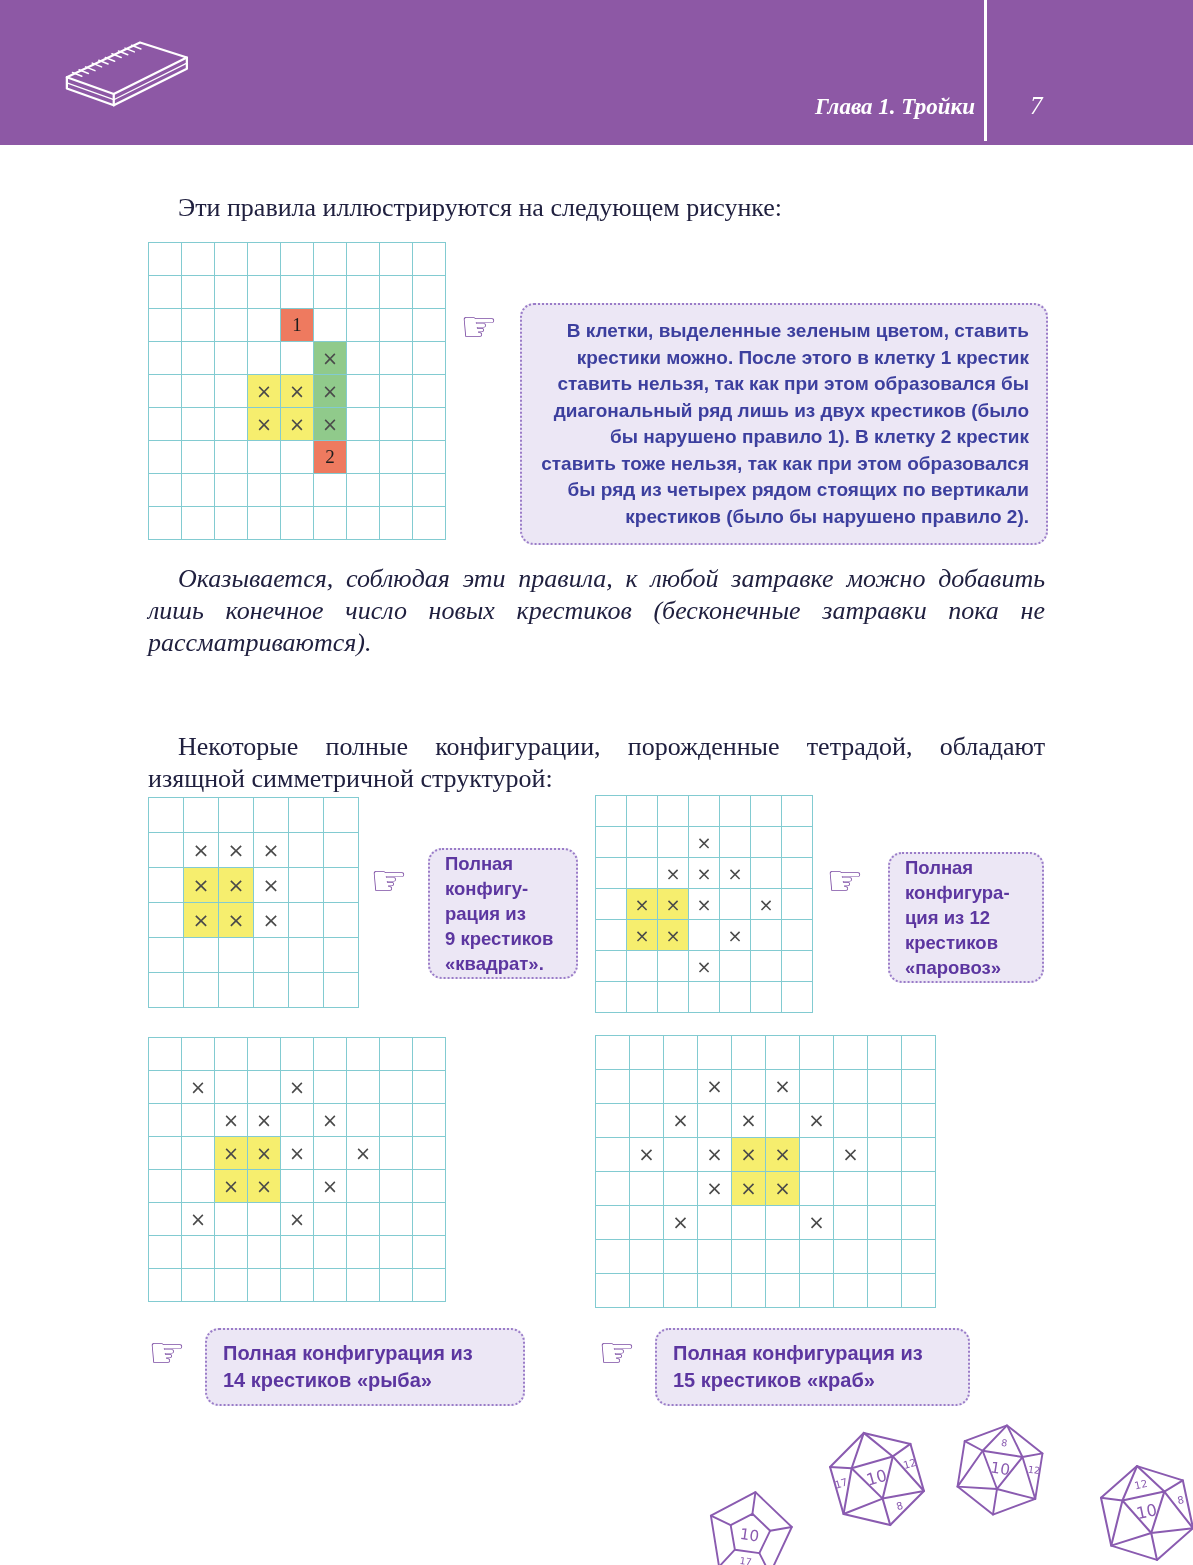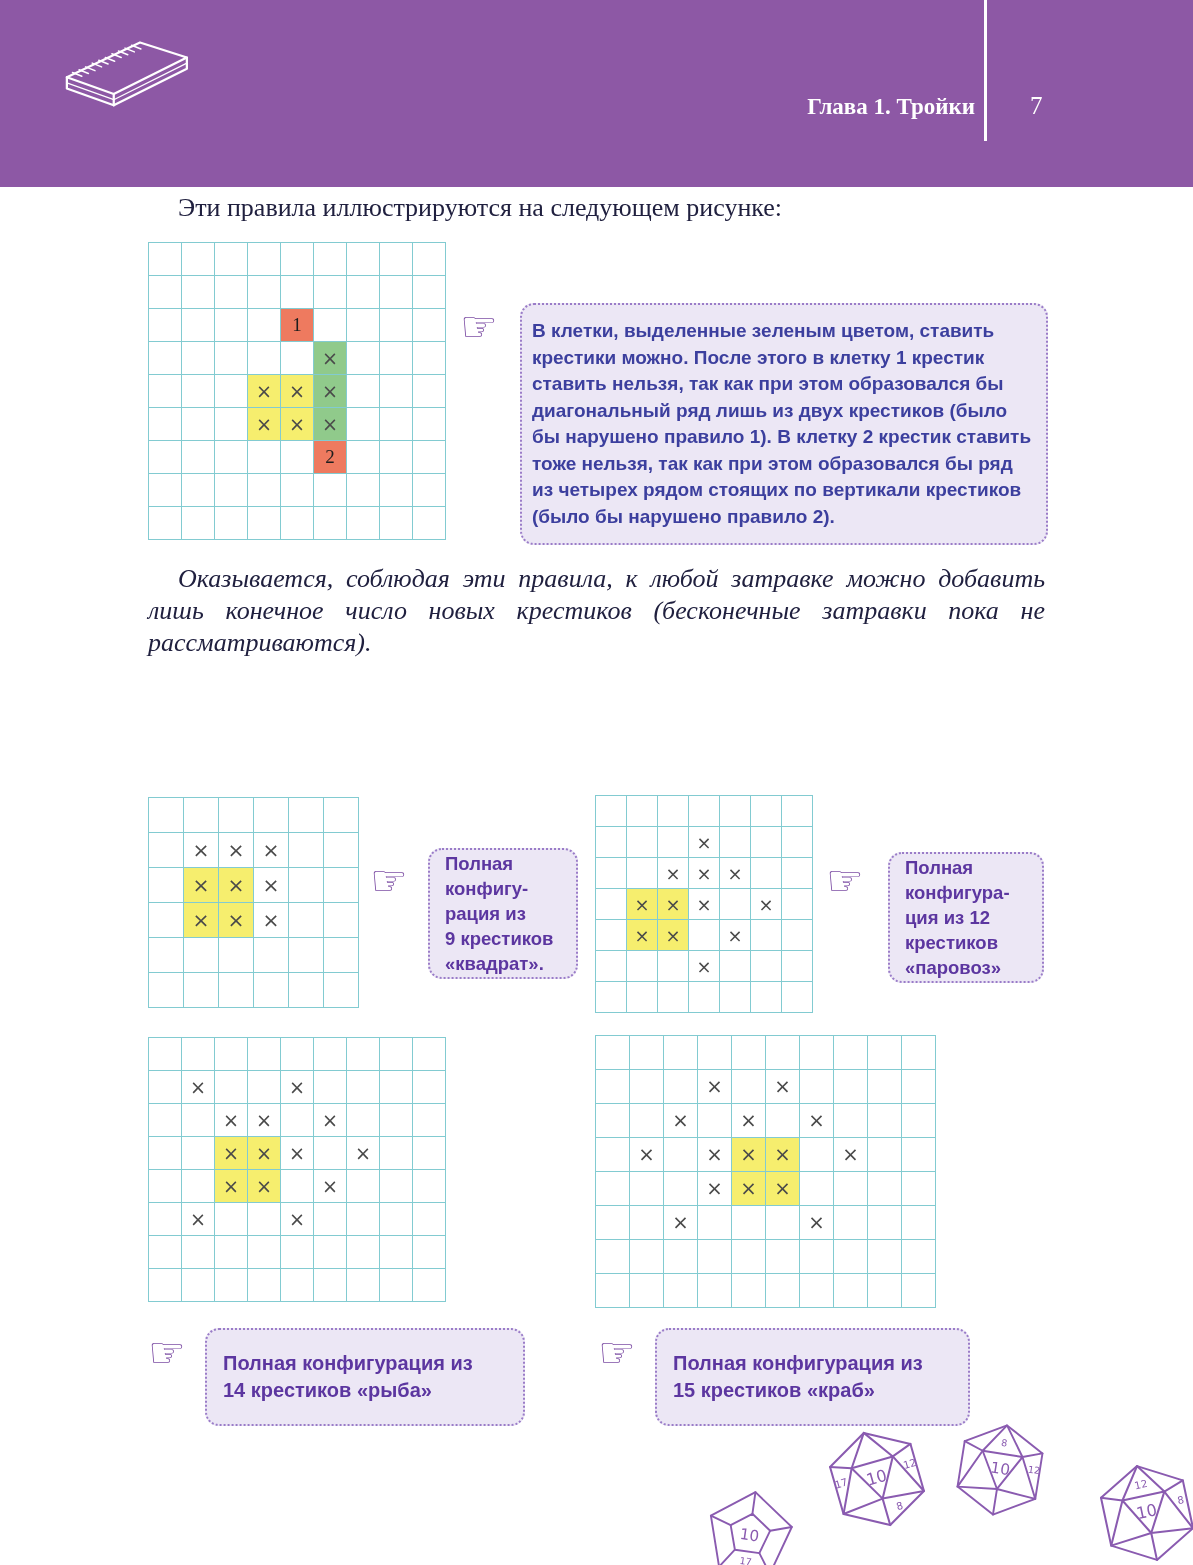--- a/index.html
+++ b/index.html
@@ -8,22 +8,23 @@
     width: 1193px;
     height: 1565px;
     overflow: hidden;
     background: #ffffff;
     font-family: "Liberation Serif", serif;
   }
 
   
   .header {
     position: absolute; left: 0; top: 0;
-    width: 1193px; height: 187px;
+    width: 1193px; height: 145px;
     background: var(--header, #8d58a5);
+    font-style: italic;
   }
   .book-icon { position: absolute; left: 50px; top: 28px; width: 150px; height: 104px; }
   .chapter {
     position: absolute; top: 94px; right: 218px;
     color: #ffffff; font-size: 23px; font-weight: bold;
     font-family: "Liberation Serif", serif; white-space: nowrap;
   }
   .divider { position: absolute; left: 984px; top: 0; width: 3px; height: 141px; background: #ffffff; }
   .pagenum { position: absolute; left: 1030px; top: 92px; color: #ffffff; font-size: 25px; }
 
@@ -80,34 +81,35 @@
   
   .callout {
     position: absolute; box-sizing: border-box;
     background: var(--boxbg, #ece7f5);
     border: 2.5px dotted var(--boxborder, #9a7cc8);
     border-radius: 14px;
     font-family: "Liberation Sans", sans-serif; font-weight: bold;
   }
   .callout.big {
     left: 520px; top: 303px; width: 528px;
-    padding: 13px 10px;
+    padding: 13px 17px;
     font-size: 19px; line-height: 26.5px;
     color: var(--indigo, #3c3f9e);
+    text-align: right;
   }
   .callout.small {
     padding: 1px 15px;
     font-size: 18.5px; line-height: 25px;
     color: var(--violet, #5c36a0);
     white-space: pre-line;
   }
   #boxA { left: 428px; top: 848px; width: 150px; }
   #boxB { left: 888px; top: 852px; width: 156px; }
   .callout.caption {
-    padding: 20px 16px;
+    padding: 10px 16px;
     font-size: 20px; line-height: 27px;
     color: var(--violet, #5c36a0);
     white-space: pre-line;
   }
   #capL { left: 205px; top: 1328px; width: 320px; }
   #capR { left: 655px; top: 1328px; width: 315px; }
 
   
   .die { position: absolute; overflow: visible; }
   .dstroke { fill: none; stroke: var(--dice, #8a5bb0); stroke-width: 2; stroke-linejoin: round; stroke-linecap: round; }
@@ -220,20 +222,21 @@
       <div class="cell"></div>
       <div class="cell"></div>
       <div class="cell"></div>
       <div class="cell"></div>
       <div class="cell"></div>
     </div>
   <div class="hand" id="hand1">☞</div>
   <div class="callout big" id="bigbox">В клетки, выделенные зеленым цветом, ставить крестики можно. После этого в клетку 1 крестик ставить нельзя, так как при этом образовался бы диагональный ряд лишь из двух крестиков (было бы нарушено правило 1). В клетку 2 крестик ставить тоже нельзя, так как при этом образовался бы ряд из четырех рядом стоящих по вертикали крестиков (было бы нарушено правило 2).</div>
 
   <p class="para indent" id="p2">Оказывается, соблюдая эти правила, к любой затравке можно добавить лишь конечное число новых крестиков (бесконечные затравки пока не рассматриваются).</p>
+  <p class="para indent" id="p5">Некоторые полные конфигурации, порожденные тетрадой, обладают изящной симметричной структурой:</p>
 
   <div class="xgrid" id="gridA" style="--cell: 35px; grid-template-columns: repeat(6, 35px);">
       <div class="cell"></div>
       <div class="cell"></div>
       <div class="cell"></div>
       <div class="cell"></div>
       <div class="cell"></div>
       <div class="cell"></div>
       <div class="cell"></div>
       <div class="cell">×</div>

